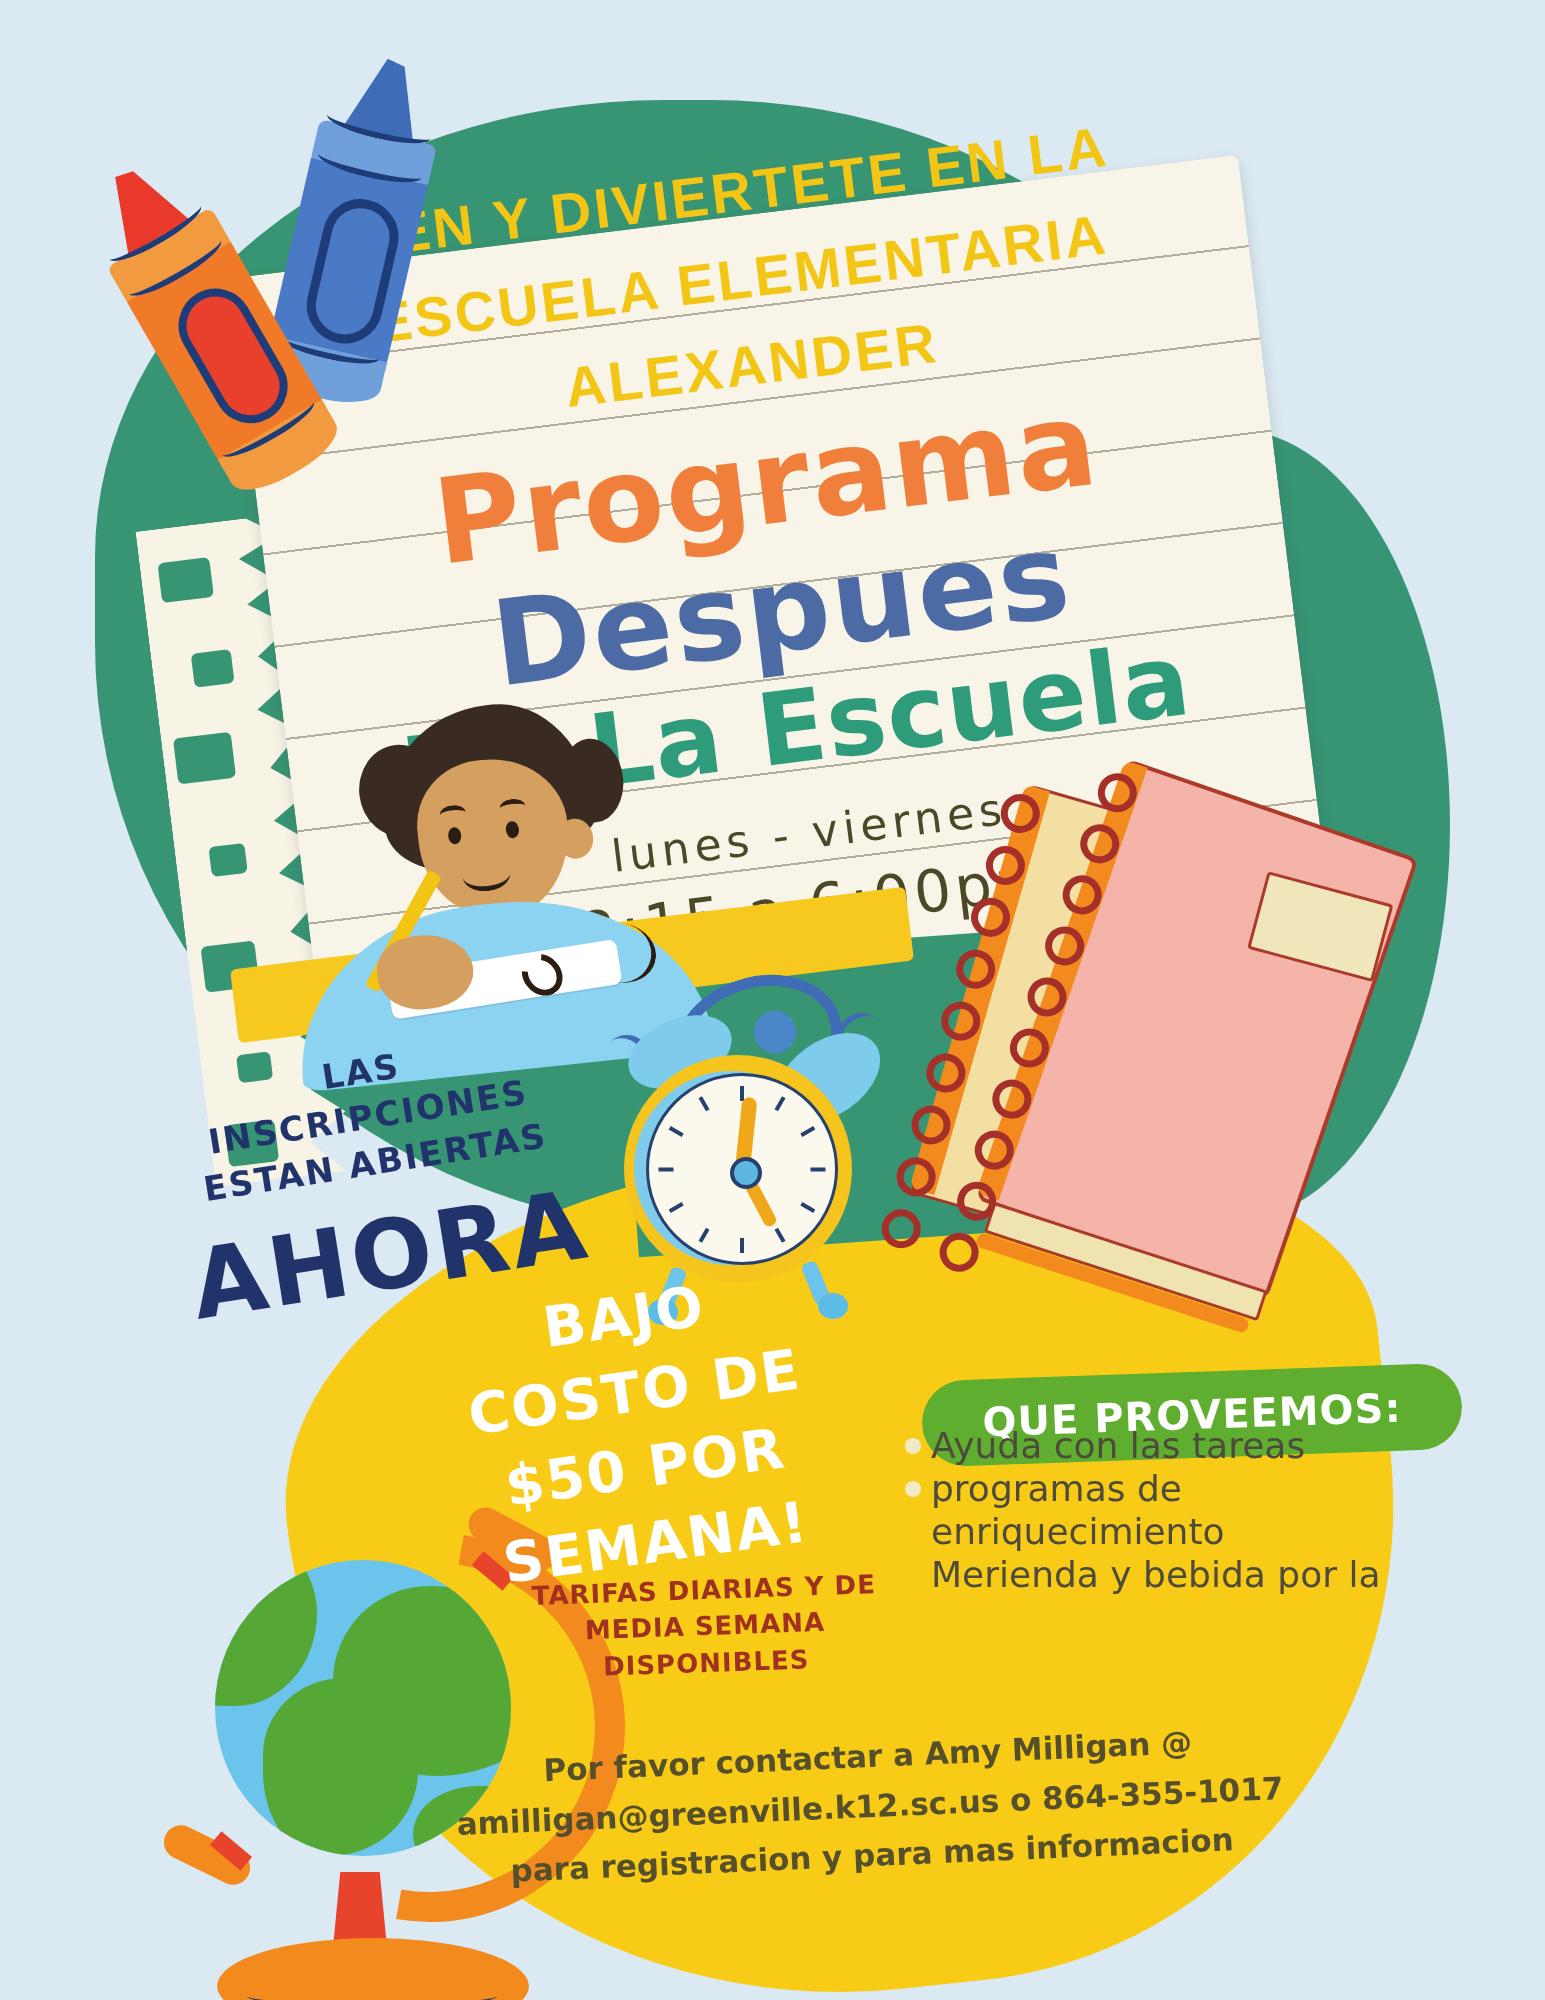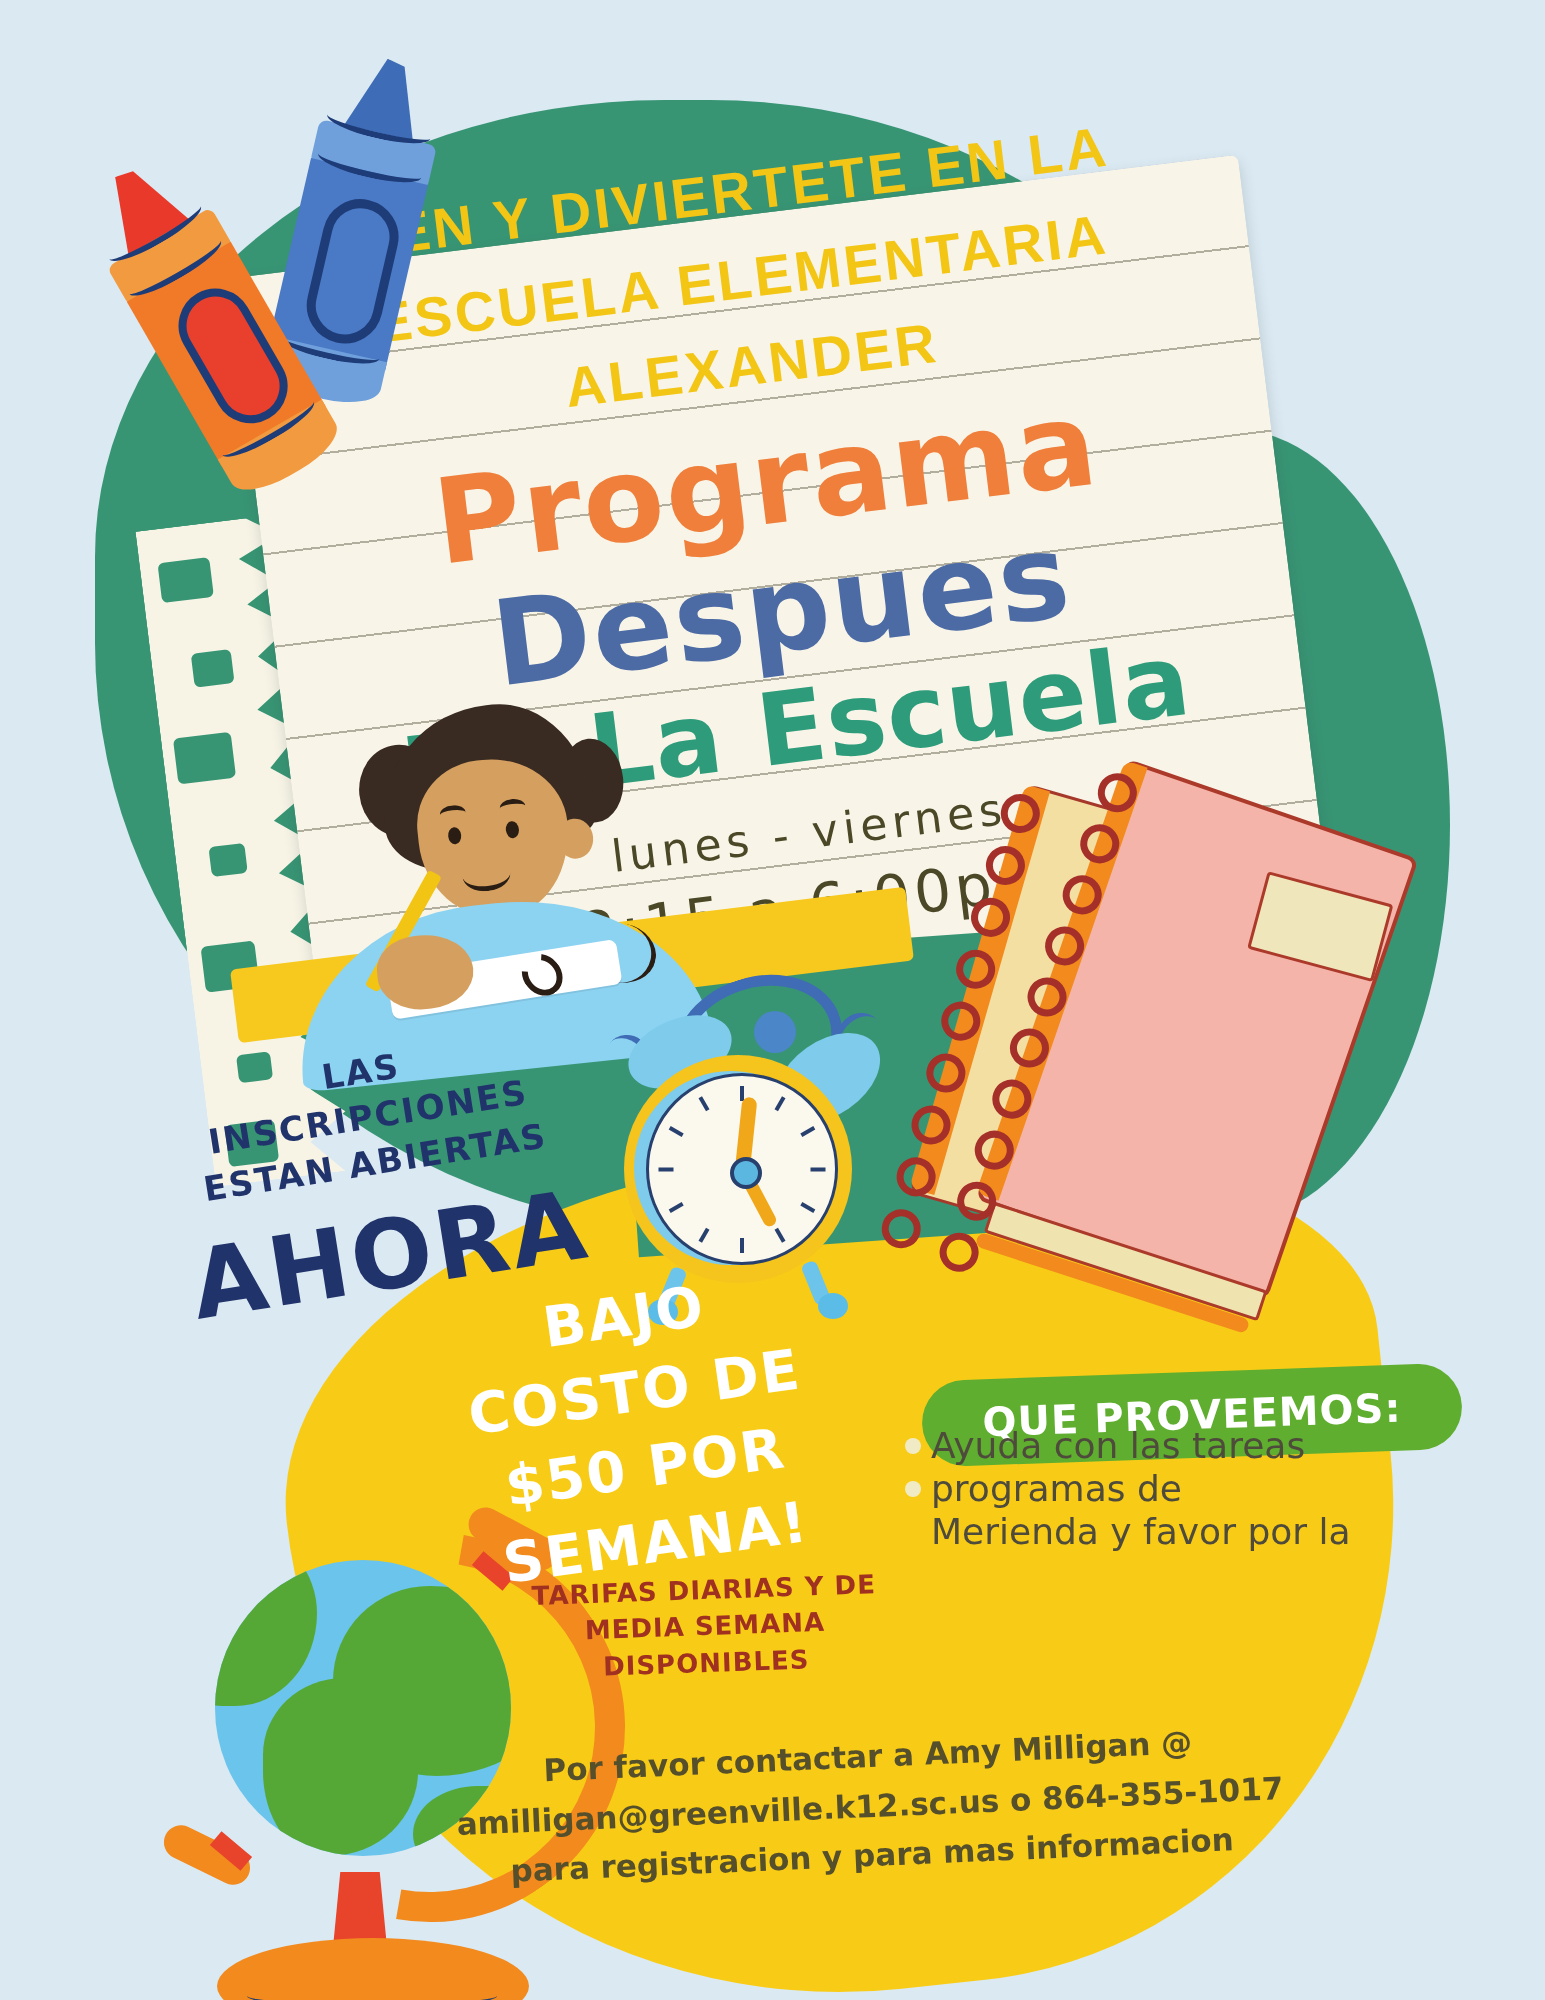--- a/index.html
+++ b/index.html
@@ -352,21 +352,25 @@
     <div class="provide-row">
       <span class="bullet-dot"></span>
       <span class="txt">Ayuda con las tareas</span>
     </div>
     <div class="provide-row">
       <span class="bullet-dot"></span>
       <span class="txt">programas de</span>
     </div>
     <div class="provide-row">
       <span class="bullet-dot" style="visibility: hidden;"></span>
-      <span class="txt">Merienda y favor por la</span>
+      <span class="txt">enriquecimiento</span>
+    </div>
+    <div class="provide-row">
+      <span class="bullet-dot" style="visibility: hidden;"></span>
+      <span class="txt">Merienda y bebida por la</span>
     </div>
   </div>
 
   <div class="abs contact">
     <div>Por favor contactar a Amy Milligan @</div>
     <div>amilligan@greenville.k12.sc.us o 864-355-1017</div>
     <div>para registracion y para mas informacion</div>
   </div>
 
 </div>

